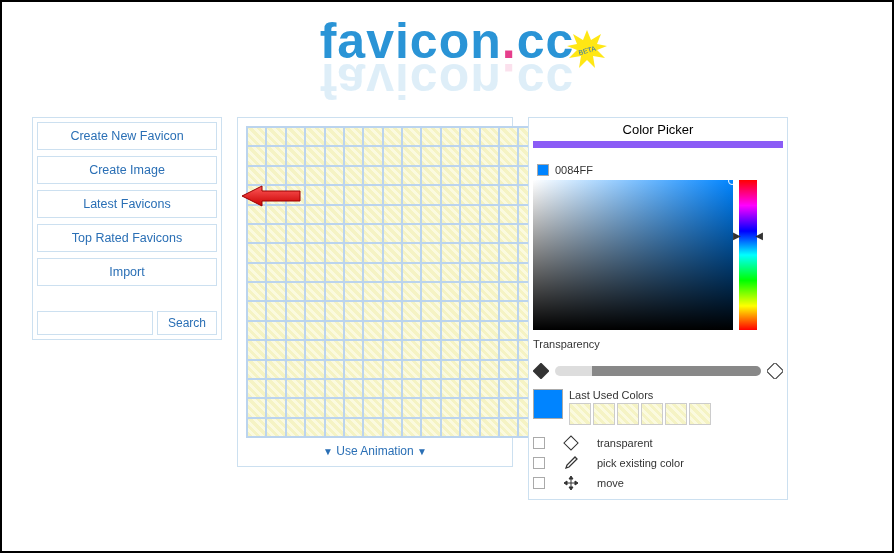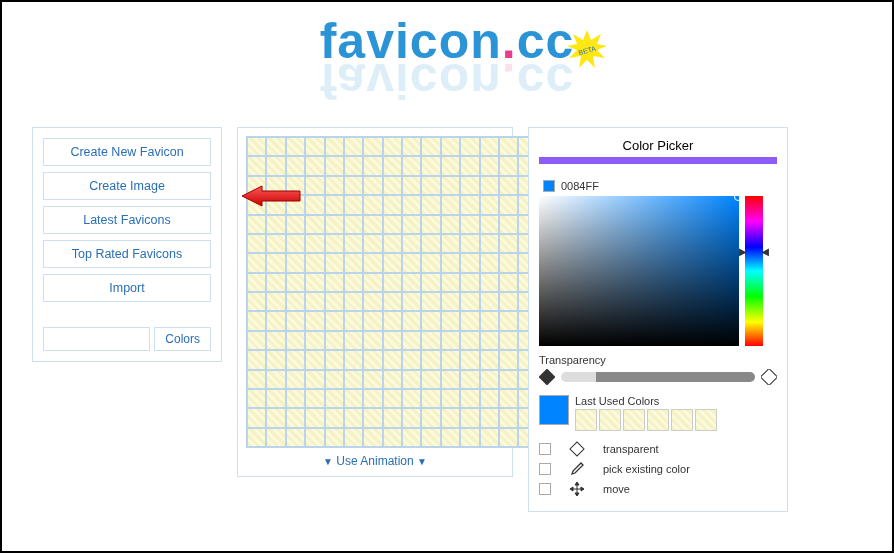--- a/index.html
+++ b/index.html
@@ -11,21 +11,20 @@
     border: 2px solid #000;
     position: relative;
     overflow: hidden;
   }
   .page {
     padding: 10px 30px 20px 30px;
     background: #fff;
   }
   .logo-area {
     text-align: center;
-    margin-bottom: 10px;
     position: relative;
     height: 105px;
   }
   .logo-text {
     font-size: 50px;
     font-weight: bold;
     letter-spacing: 1px;
   }
   .logo-favicon { color: #2A94D6; }
   .logo-dot { color: #E63E8C; }
@@ -45,21 +44,21 @@
     letter-spacing: 1px;
   }
   .columns {
     display: flex;
     gap: 15px;
     align-items: flex-start;
   }
   .panel {
     border: 1px solid #cce0f0;
     background: #fff;
-    padding: 10px;
+    padding: 4px;
   }
   .sidebar { width: 190px; }
   .nav-btn {
     display: block;
     width: 100%;
     border: 1px solid #cce0f0;
     background: #fff;
     color: #2A6FB5;
     font-size: 12.5px;
     padding: 6px 0;
@@ -156,21 +155,21 @@
       #00ffff 50%, #00ff00 67%, #ffff00 84%, #ff0000 100%);
     position: relative;
     cursor: pointer;
   }
   .cp-hue-arrows {
     position: absolute;
     top: 50px; left: -6px; right: -6px;
     display: flex; justify-content: space-between;
     font-size: 10px; color: #333;
   }
-  .cp-trans-label { font-size: 11px; color:#333; margin-bottom:3px; }
+  .cp-trans-label { font-size: 11px; color:#333; margin-bottom:13px; }
   .cp-trans-row {
     display:flex; align-items:center; gap:6px; margin-bottom:10px;
   }
   .mini-icon { width:16px; height:16px; display:inline-block; }
   .trans-slider {
     flex:1; height:10px;
     background: linear-gradient(to right, #ddd 0%, #ddd 18%, #888 18%, #888 100%);
     border-radius: 5px;
     position: relative;
   }
@@ -221,21 +220,21 @@
   <div class="columns">
 
     <div class="panel sidebar">
       <button class="nav-btn">Create New Favicon</button>
       <button class="nav-btn">Create Image</button>
       <button class="nav-btn">Latest Favicons</button>
       <button class="nav-btn">Top Rated Favicons</button>
       <button class="nav-btn">Import</button>
       <div class="search-row">
         <input type="text" class="search-input" placeholder="" style="">
-        <button class="search-btn">Colors</button>
+        <button class="search-btn">Search</button>
       </div>
     </div>
 
     <div class="panel editor-panel">
       <div class="pixel-grid" id="pixel-grid">
           <div class="pixel-cell"></div>
           <div class="pixel-cell"></div>
           <div class="pixel-cell"></div>
           <div class="pixel-cell"></div>
           <div class="pixel-cell"></div>

